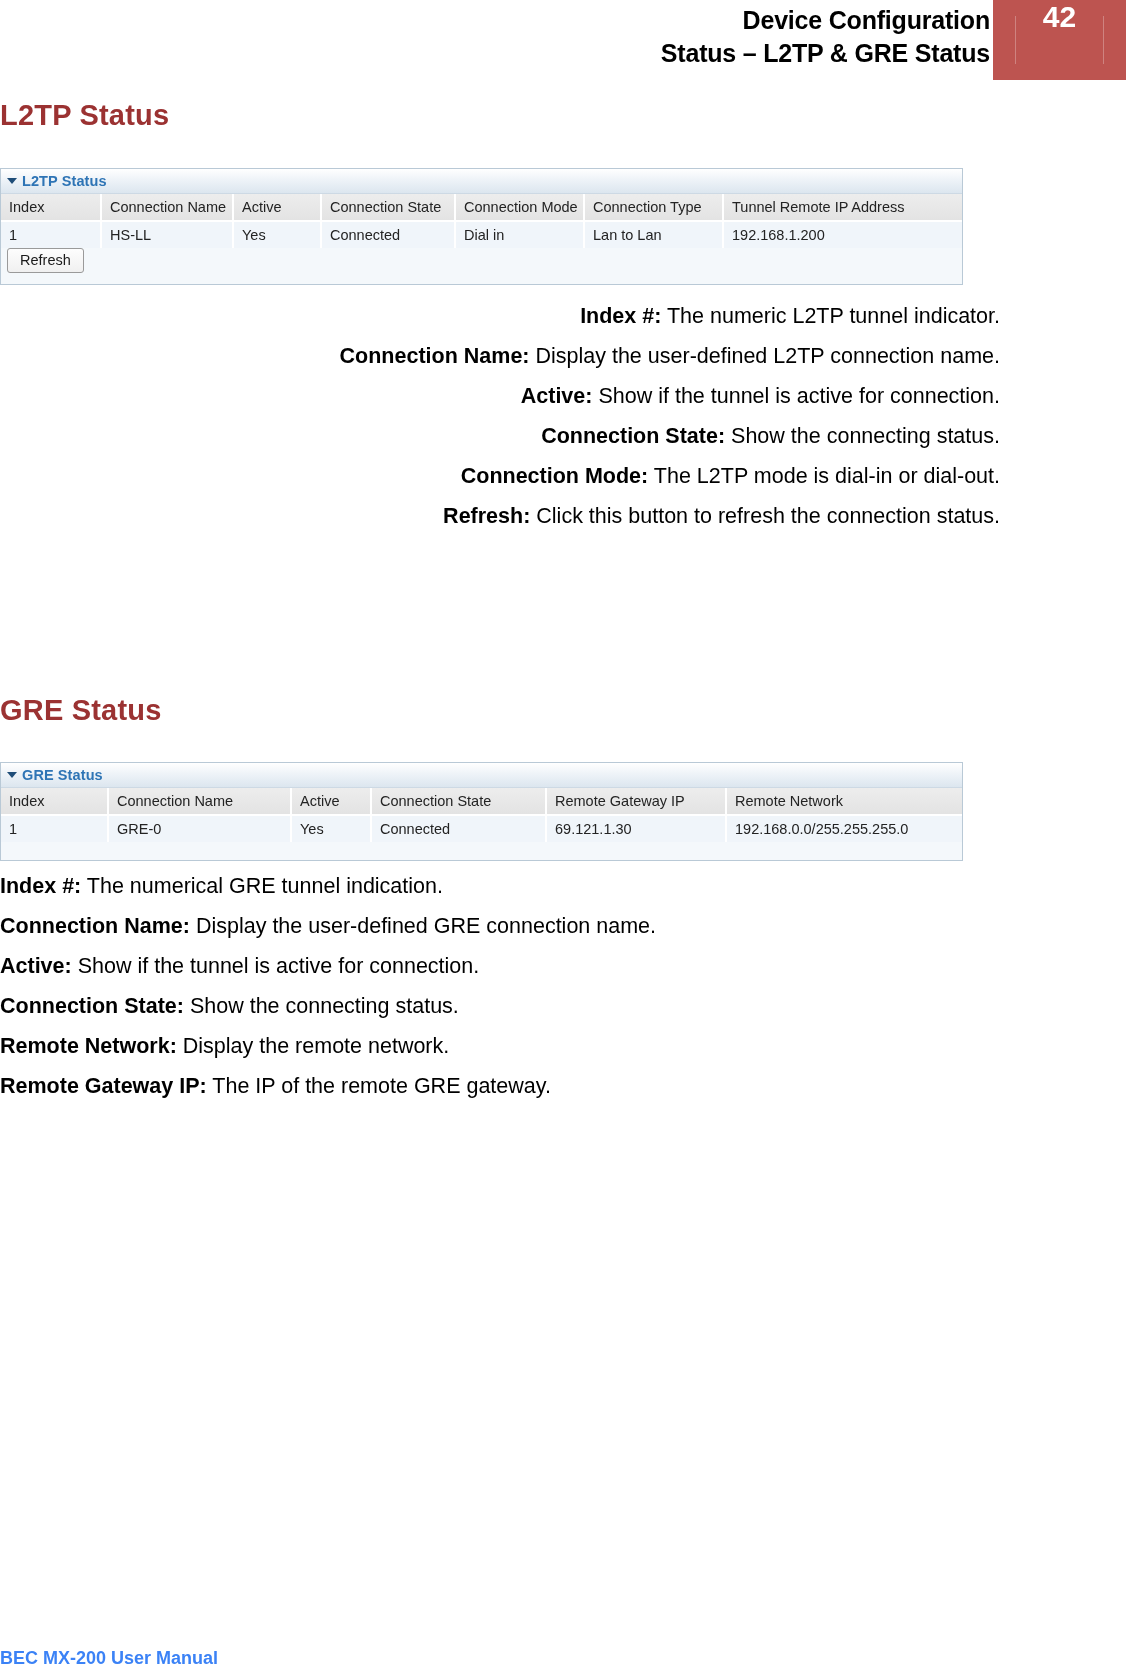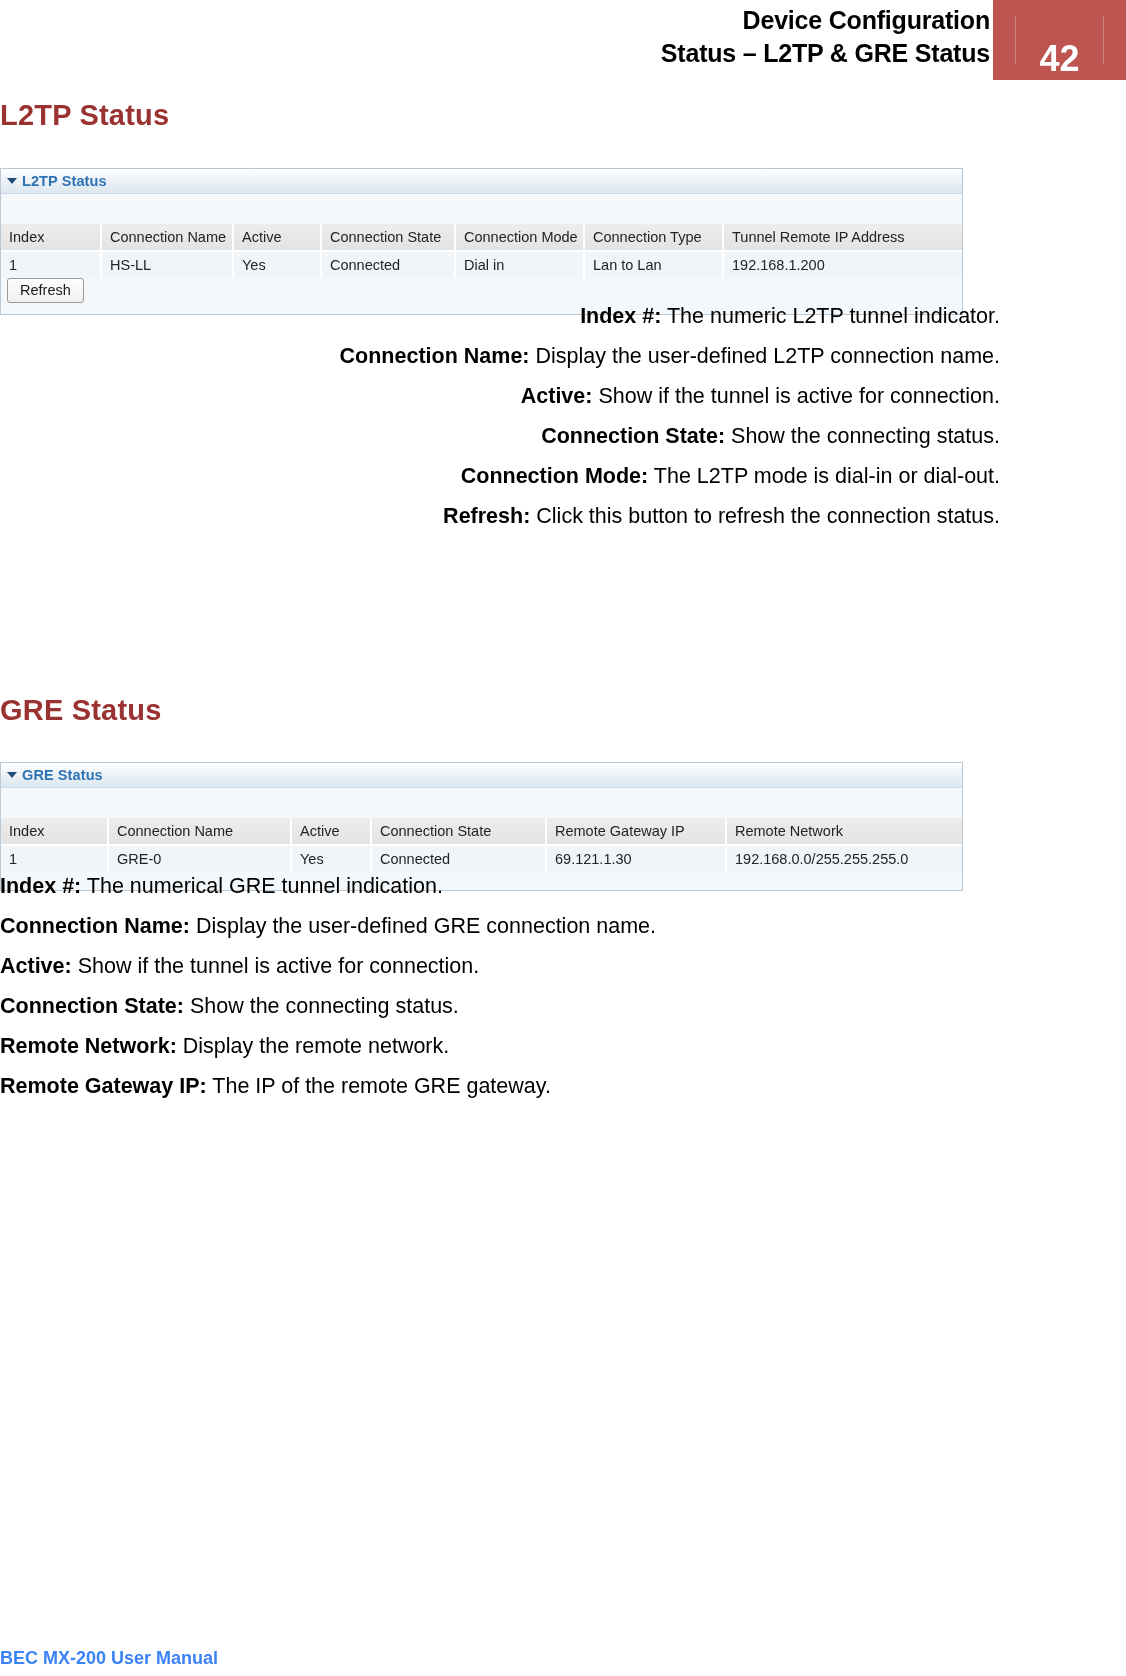--- a/index.html
+++ b/index.html
@@ -38,23 +38,23 @@
   }
   .page-number-box {
     position: absolute;
     left: 993px;
     top: 0px;
     width: 133px;
     height: 80px;
     background: #bd5450;
     color: #ffffff;
     font-weight: bold;
-    font-size: 36px;
+    font-size: 30px;
     display: flex;
-    align-items: flex-end;
+    align-items: flex-start;
     justify-content: center;
   }
   .page-number-box::before,
   .page-number-box::after {
     content: "";
     position: absolute;
     top: 16px;
     bottom: 16px;
     width: 1px;
     background: rgba(255,255,255,0.28);
@@ -109,21 +109,20 @@
     font-size: 14.5px;
     font-weight: bold;
     color: #2e74b5;
     letter-spacing: 0.1px;
   }
 
   table.status-table {
     width: 100%;
     border-collapse: collapse;
     table-layout: fixed;
-    margin-top: 30px;
   }
   table.status-table th {
     background: linear-gradient(to bottom, #ededed 0%, #e3e3e3 100%);
     border-right: 2px solid #ffffff;
     border-bottom: 2px solid #ffffff;
     font-size: 14.5px;
     font-weight: normal;
     color: #232323;
     text-align: left;
     padding: 5px 0 5px 8px;

